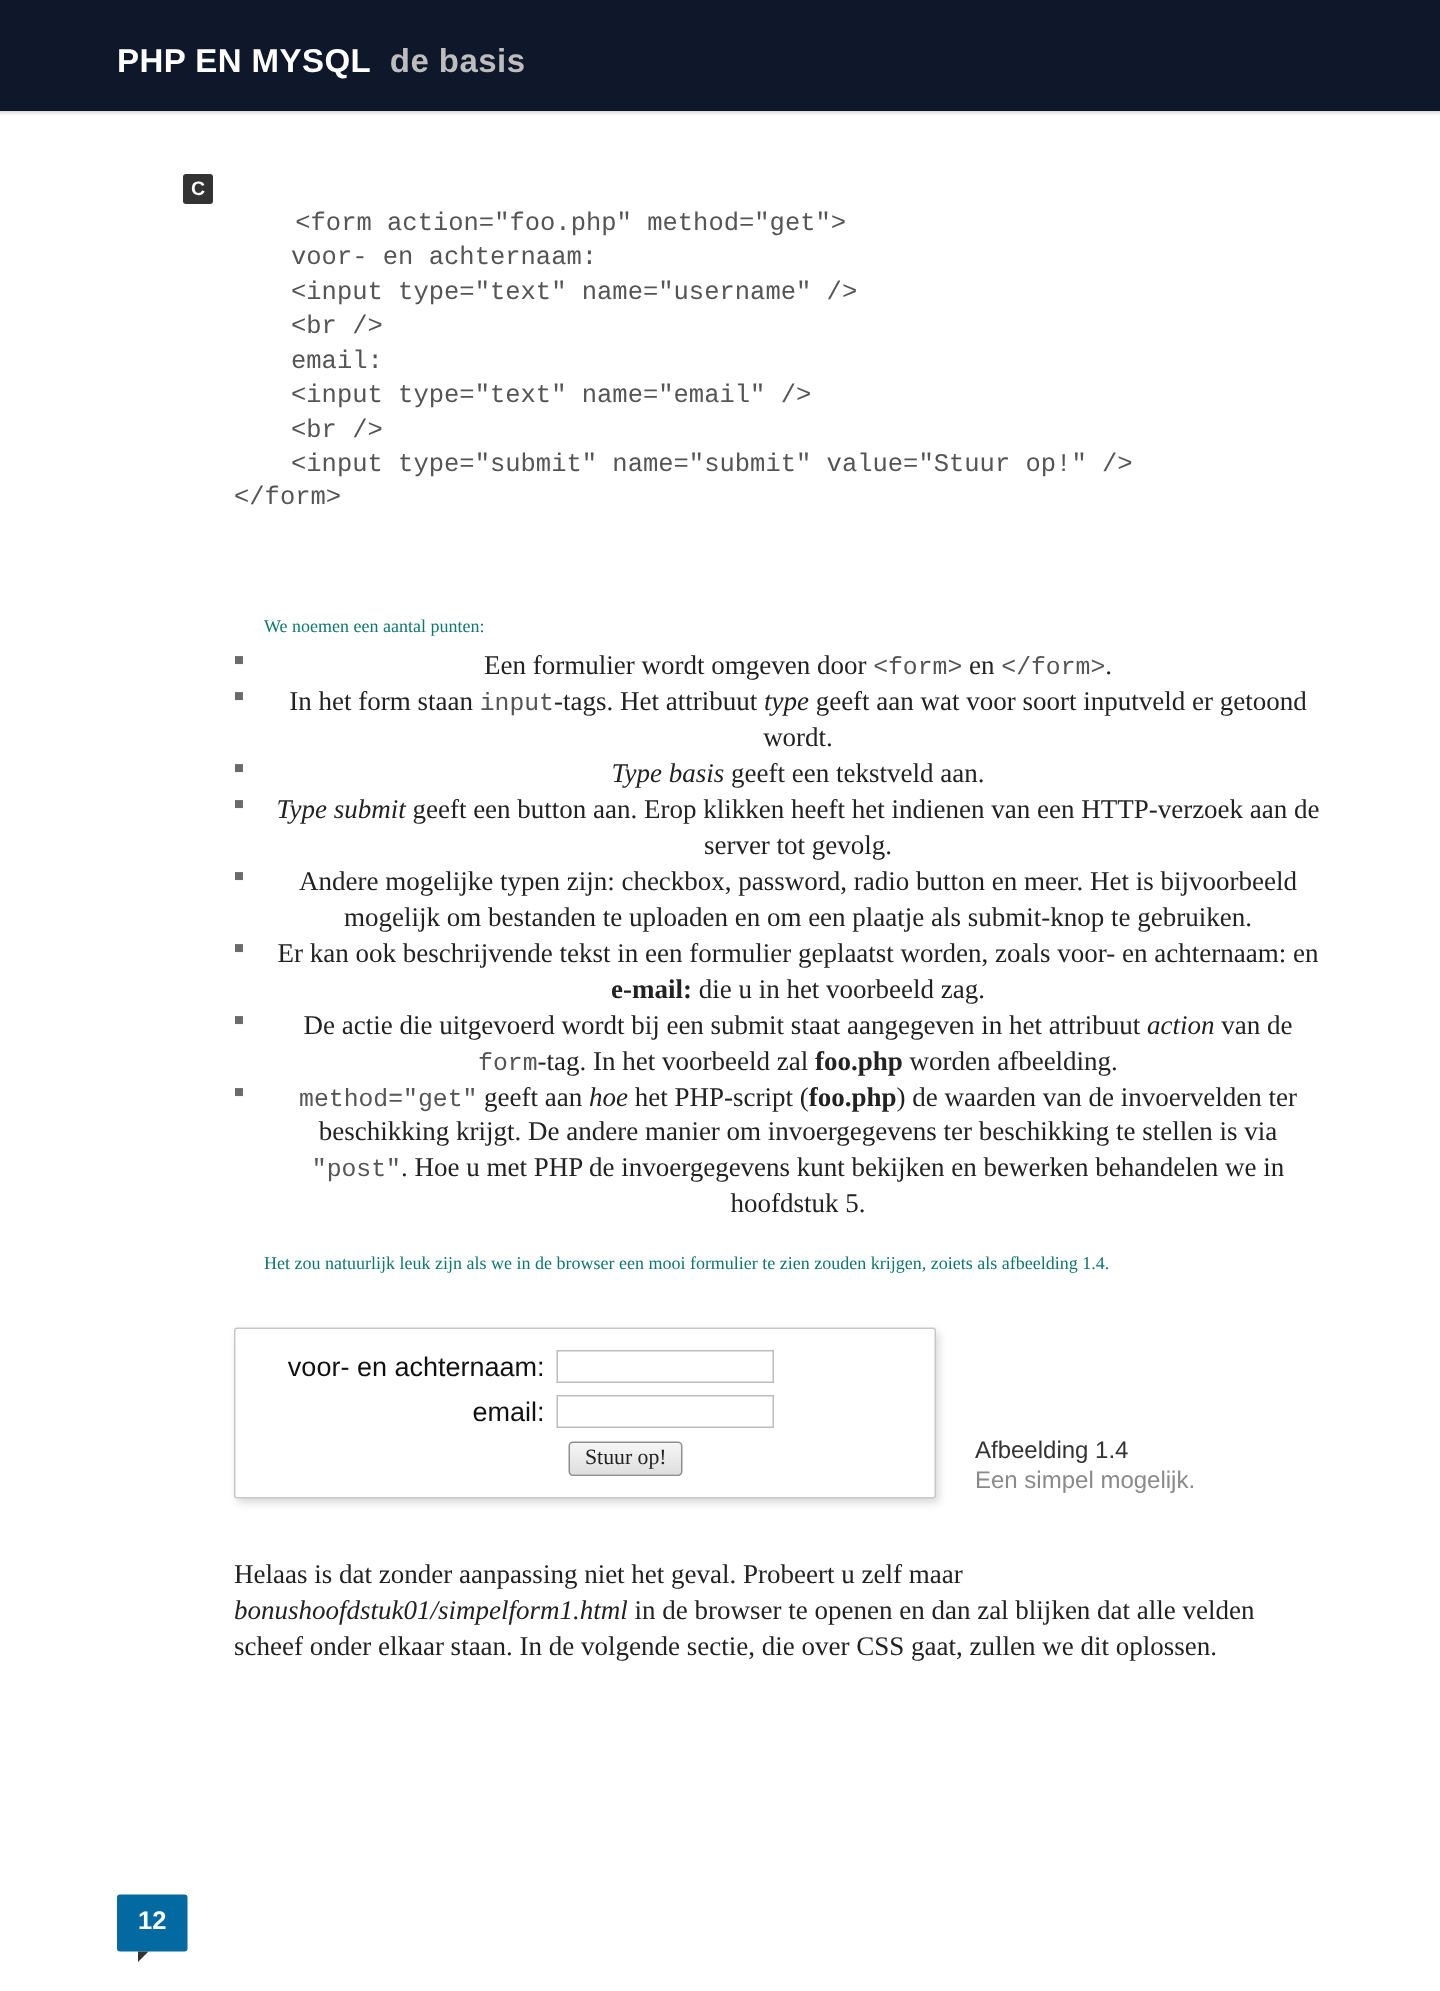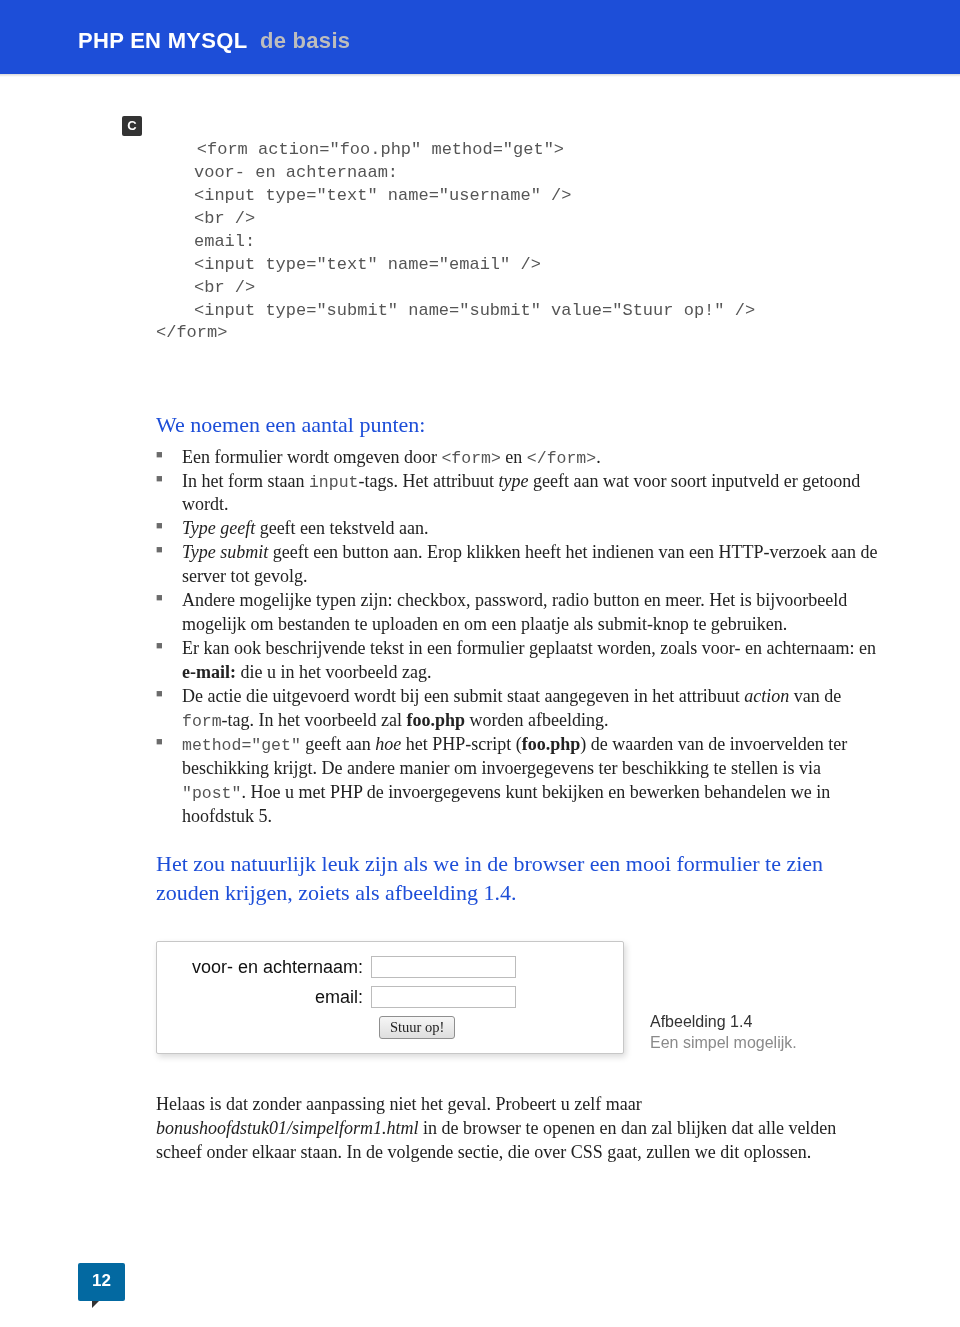--- a/index.html
+++ b/index.html
@@ -5,21 +5,21 @@
   * { box-sizing: border-box; margin: 0; padding: 0; }
   body {
     width: 960px;
     height: 1327px;
     background: #ffffff;
     font-family: Georgia, 'Times New Roman', serif;
     color: #222;
     position: relative;
   }
   .header {
-    background: #1d4ed8;
+    background: #0f172a;
     color: #fff;
     padding: 28px 0 20px 78px;
     font-family: Arial, Helvetica, sans-serif;
     font-weight: bold;
     font-size: 22px;
     letter-spacing: 0.3px;
     position: relative;
   }
   .header .subtitle { color: #bdbdbd; font-weight: bold; }
   .header::after {
@@ -59,36 +59,37 @@
   }
   .line-indent1 { padding-left: 38px; display: block; }
   h2.section {
     font-family: Arial, Helvetica, sans-serif;
     font-weight: bold;
     font-size: 22px;
     color: #333;
     margin: 0 0 24px 78px;
   }
   .body-text {
-    margin-left: 78px;
-    font-size: 22px;
+    margin-left: 98px;
+    font-size: 12px;
     line-height: 1.33;
-    color: #1d4ed8;
+    color: #0f766e;
   }
   ul.bullets {
     list-style: none;
     margin: 6px 0 20px 78px;
     padding: 0;
   }
   ul.bullets > li {
     position: relative;
     padding-left: 26px;
     font-size: 18px;
     line-height: 1.33;
     margin-bottom: 0;
+    text-align: center;
   }
   ul.bullets > li::before {
     content: "■";
     color: #6b6b6b;
     position: absolute;
     left: 0;
     top: 1px;
     font-size: 11px;
   }
   .mono { font-family: "Courier New", Courier, monospace; font-size: 16.5px; color: #555; }
@@ -197,21 +198,21 @@
   <p class="body-text">We noemen een aantal punten:</p>
 
   <ul class="bullets">
     <li>
       <span>Een formulier wordt omgeven door </span><span class="mono">&lt;form&gt;</span><span> en </span><span class="mono">&lt;/form&gt;</span><span>.</span>
     </li>
     <li>
       <span>In het form staan </span><span class="mono">input</span><span>-tags. Het attribuut </span><em>type</em><span> geeft aan wat voor soort inputveld er getoond wordt.</span>
     </li>
     <li>
-      <em>Type geeft</em><span> geeft een tekstveld aan.</span>
+      <em>Type basis</em><span> geeft een tekstveld aan.</span>
     </li>
     <li>
       <em>Type submit</em><span> geeft een button aan. Erop klikken heeft het indienen van een HTTP-verzoek aan de server tot gevolg.</span>
     </li>
     <li>
       <span>Andere mogelijke typen zijn: checkbox, password, radio button en meer. Het is bijvoorbeeld mogelijk om bestanden te uploaden en om een plaatje als submit-knop te gebruiken.</span>
     </li>
     <li>
       <span>Er kan ook beschrijvende tekst in een formulier geplaatst worden, zoals </span><span>voor- en achternaam:</span><span> en </span><b>e-mail:</b><span> die u in het voorbeeld zag.</span>
     </li>

